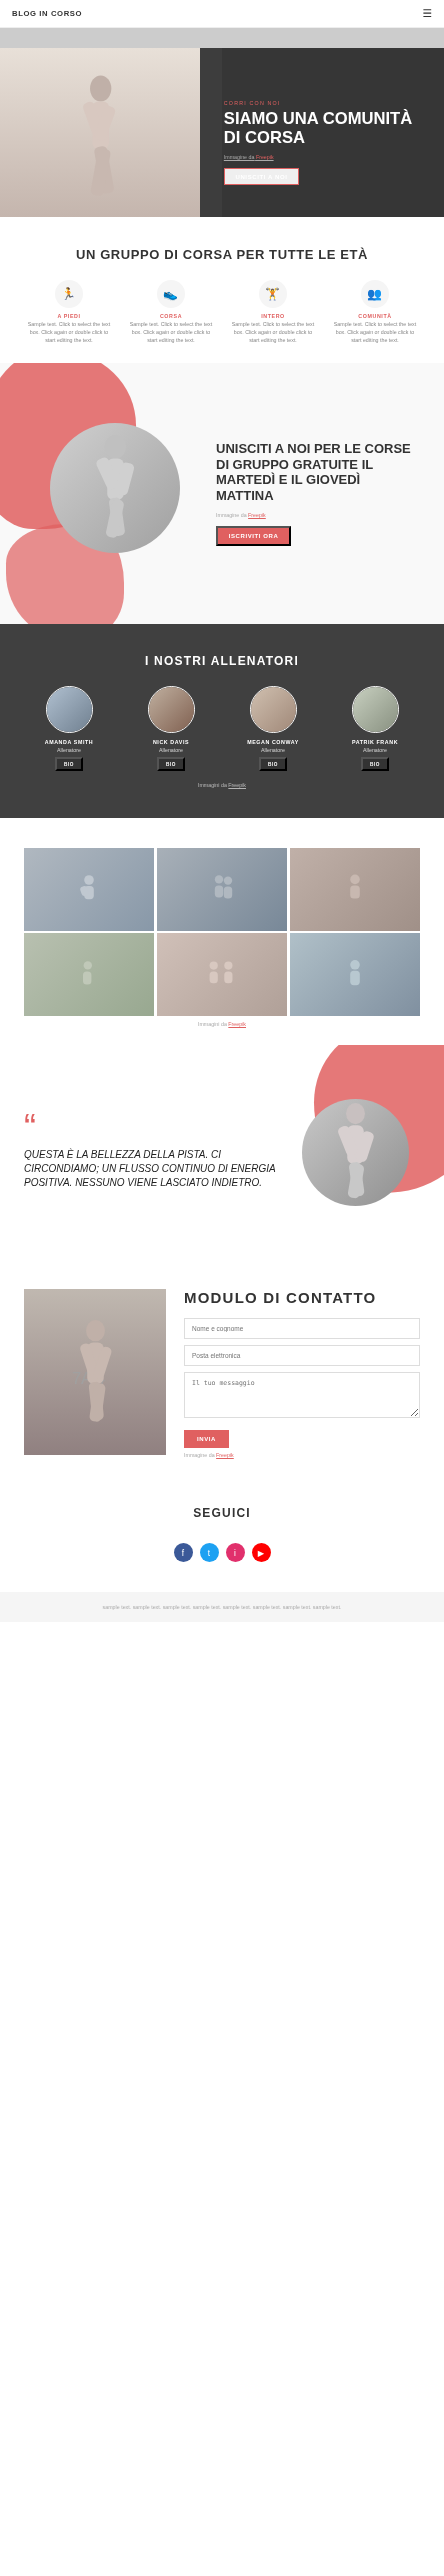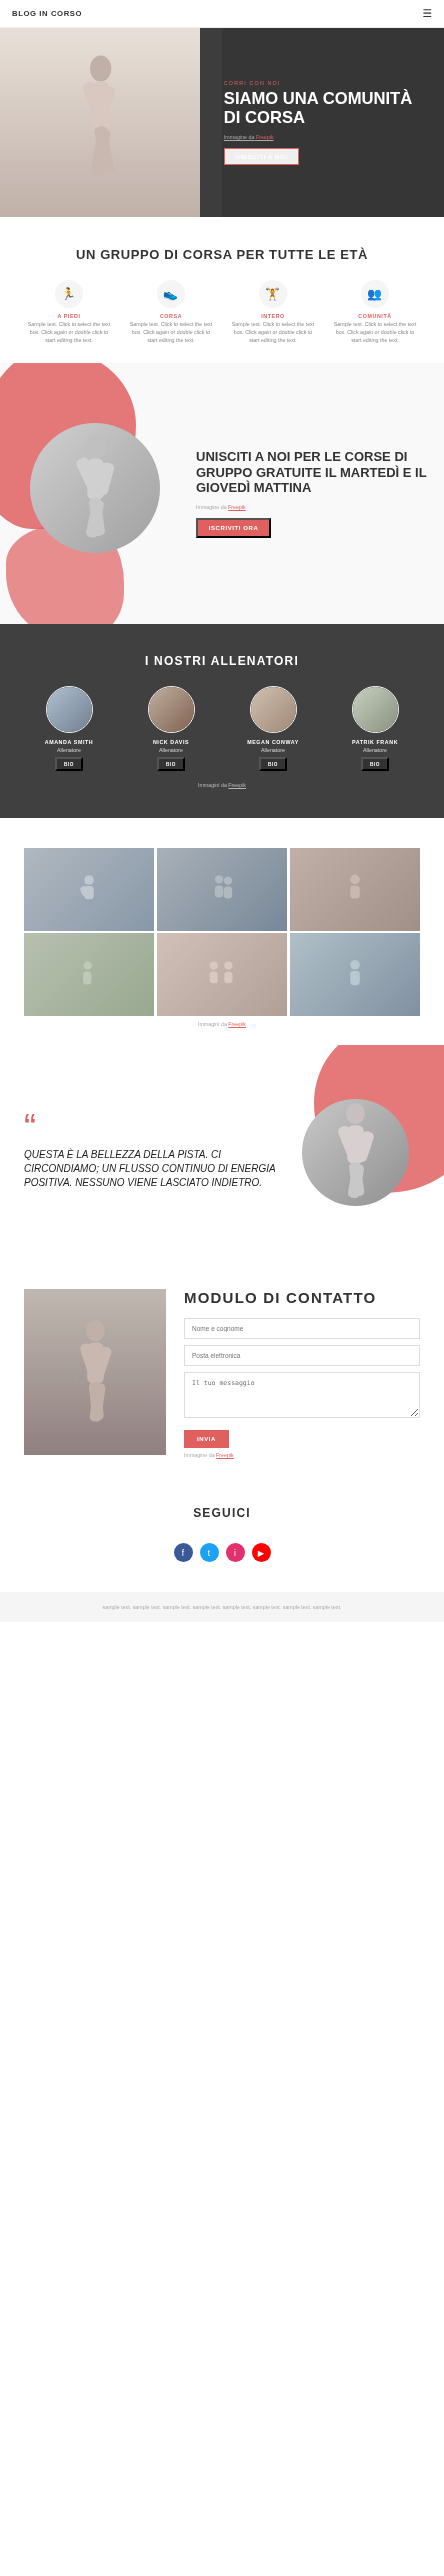--- a/index.html
+++ b/index.html
@@ -14,20 +14,21 @@
     .navbar-menu { font-size: 10.7px; cursor: pointer; }
 
     
     .hero {
       position: relative; height: 189px; overflow: hidden; background: #ccc;
     }
     .hero-image-placeholder {
       width: 100%; height: 100%;
       background: linear-gradient(to right, #c8c8c8 50%, #a0a0a0 50%);
       position: relative;
+      margin-top: 20px;
     }
     
     .hero-left-img {
       position: absolute; left: 0; top: 0; width: 45%; height: 100%;
       background: #d0c8c0;
       overflow: hidden;
     }
     .hero-runner {
       width: 100%; height: 100%;
       background: linear-gradient(180deg, #e8e0d8 0%, #c0b0a8 100%);
@@ -78,21 +79,21 @@
     .feature-label {
       font-size: 5.3px; font-weight: 700; letter-spacing: 0.6px;
       text-transform: uppercase; color: #e06060; margin-bottom: 2.4px;
     }
     .feature-text {
       font-size: 5.3px; color: #888; line-height: 1.5; text-align: center;
     }
 
     
     .section-join {
-      position: relative; padding: 36px 12px; background: #f9f9f9;
+      position: relative; padding: 36px 32px; background: #f9f9f9;
       display: flex; align-items: center; overflow: hidden;
     }
     .join-blob {
       position: absolute; left: -18px; top: -12px;
       width: 154px; height: 178px;
       background: #e06060; border-radius: 50% 60% 70% 40% / 60% 50% 70% 40%;
       opacity: 0.85; z-index: 0;
     }
     .join-blob2 {
       position: absolute; left: 6px; bottom: -18px;

